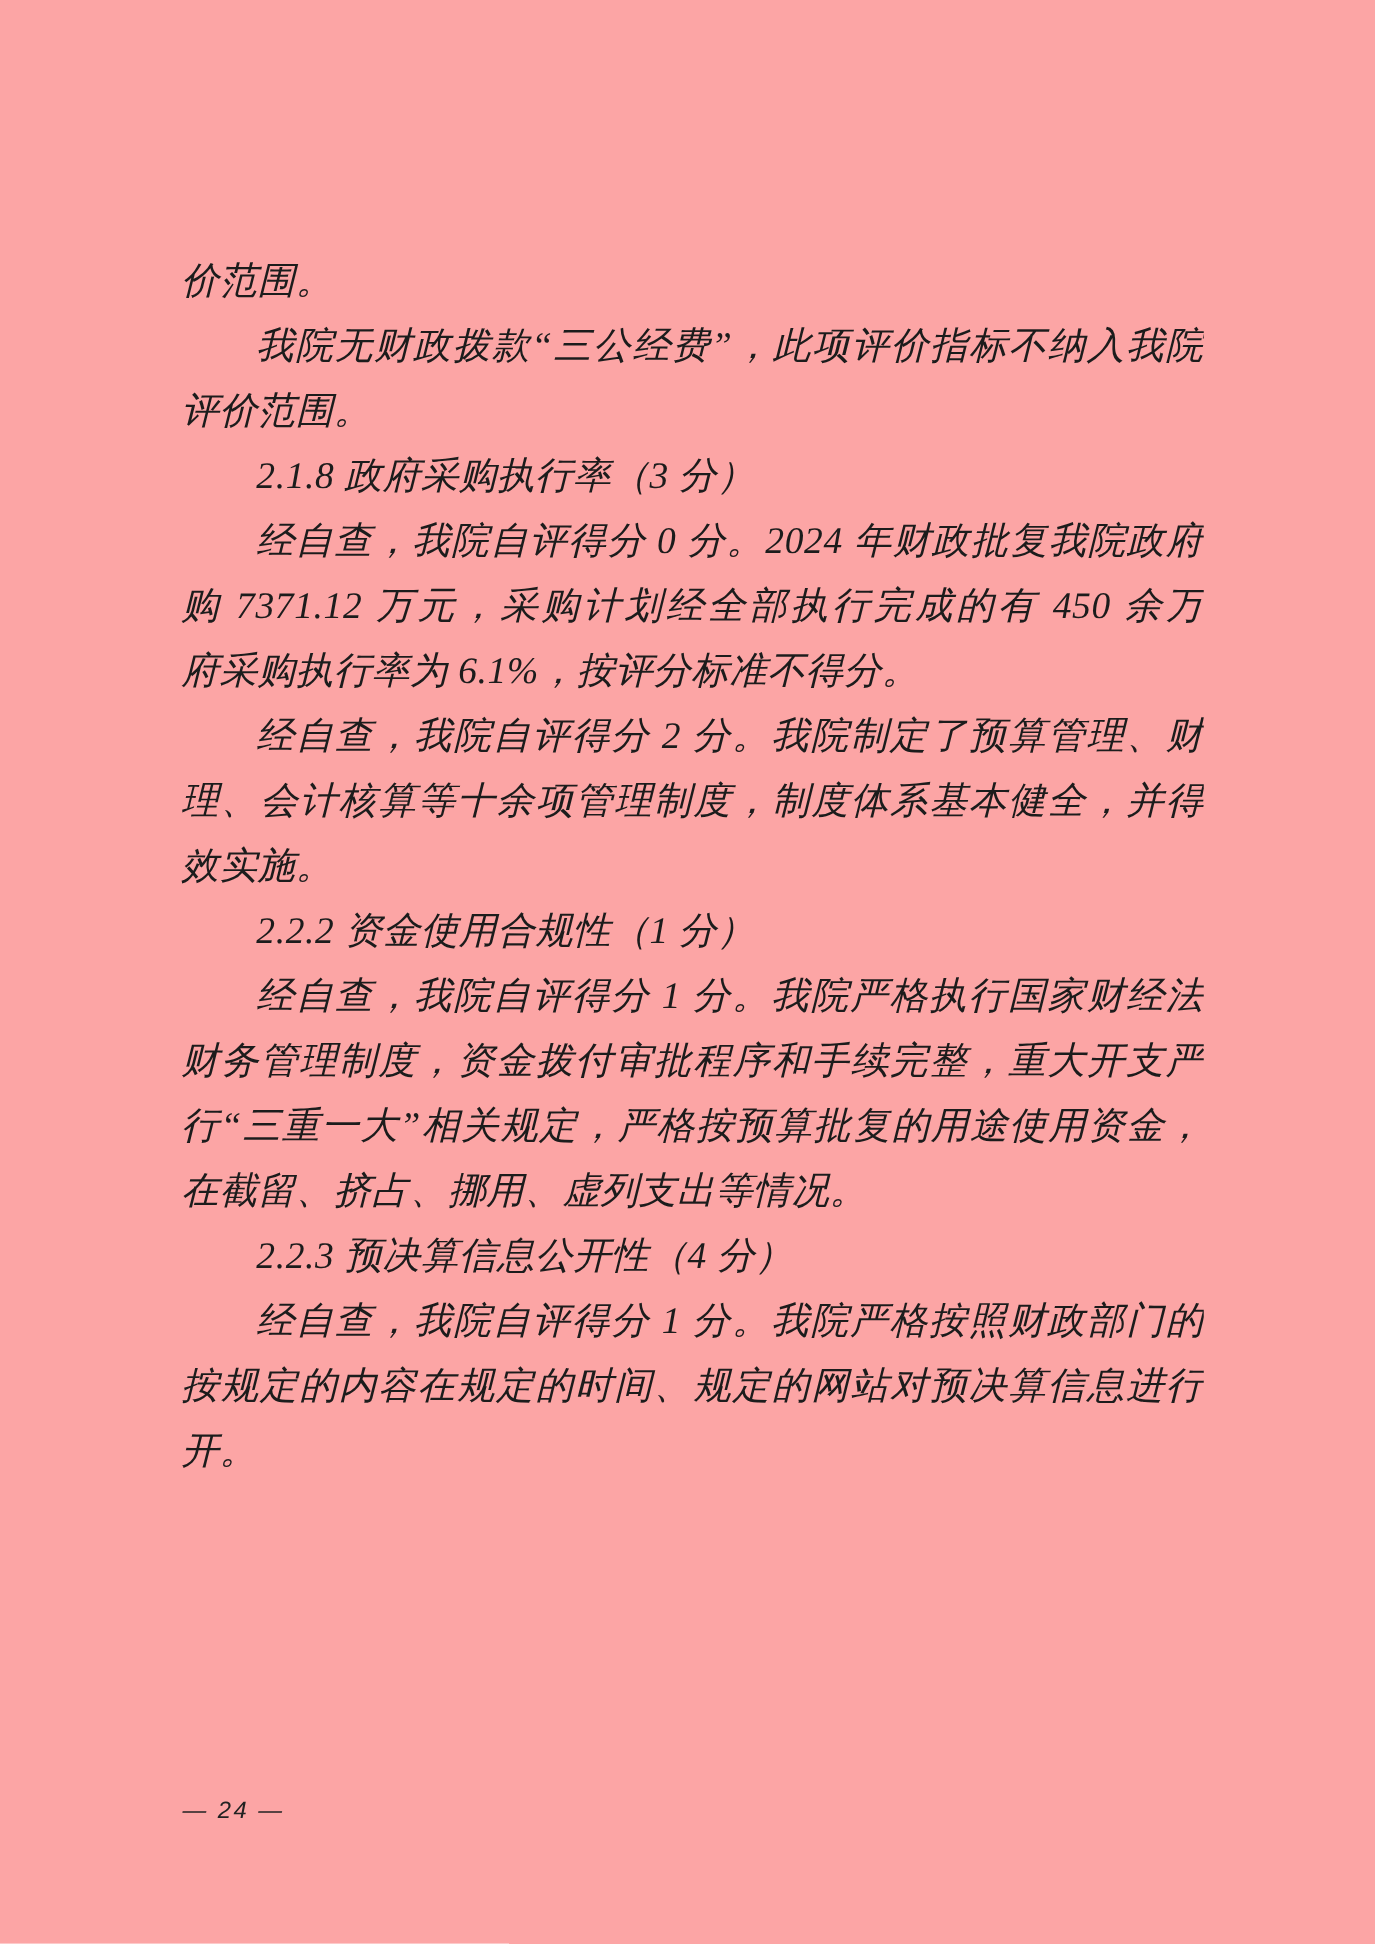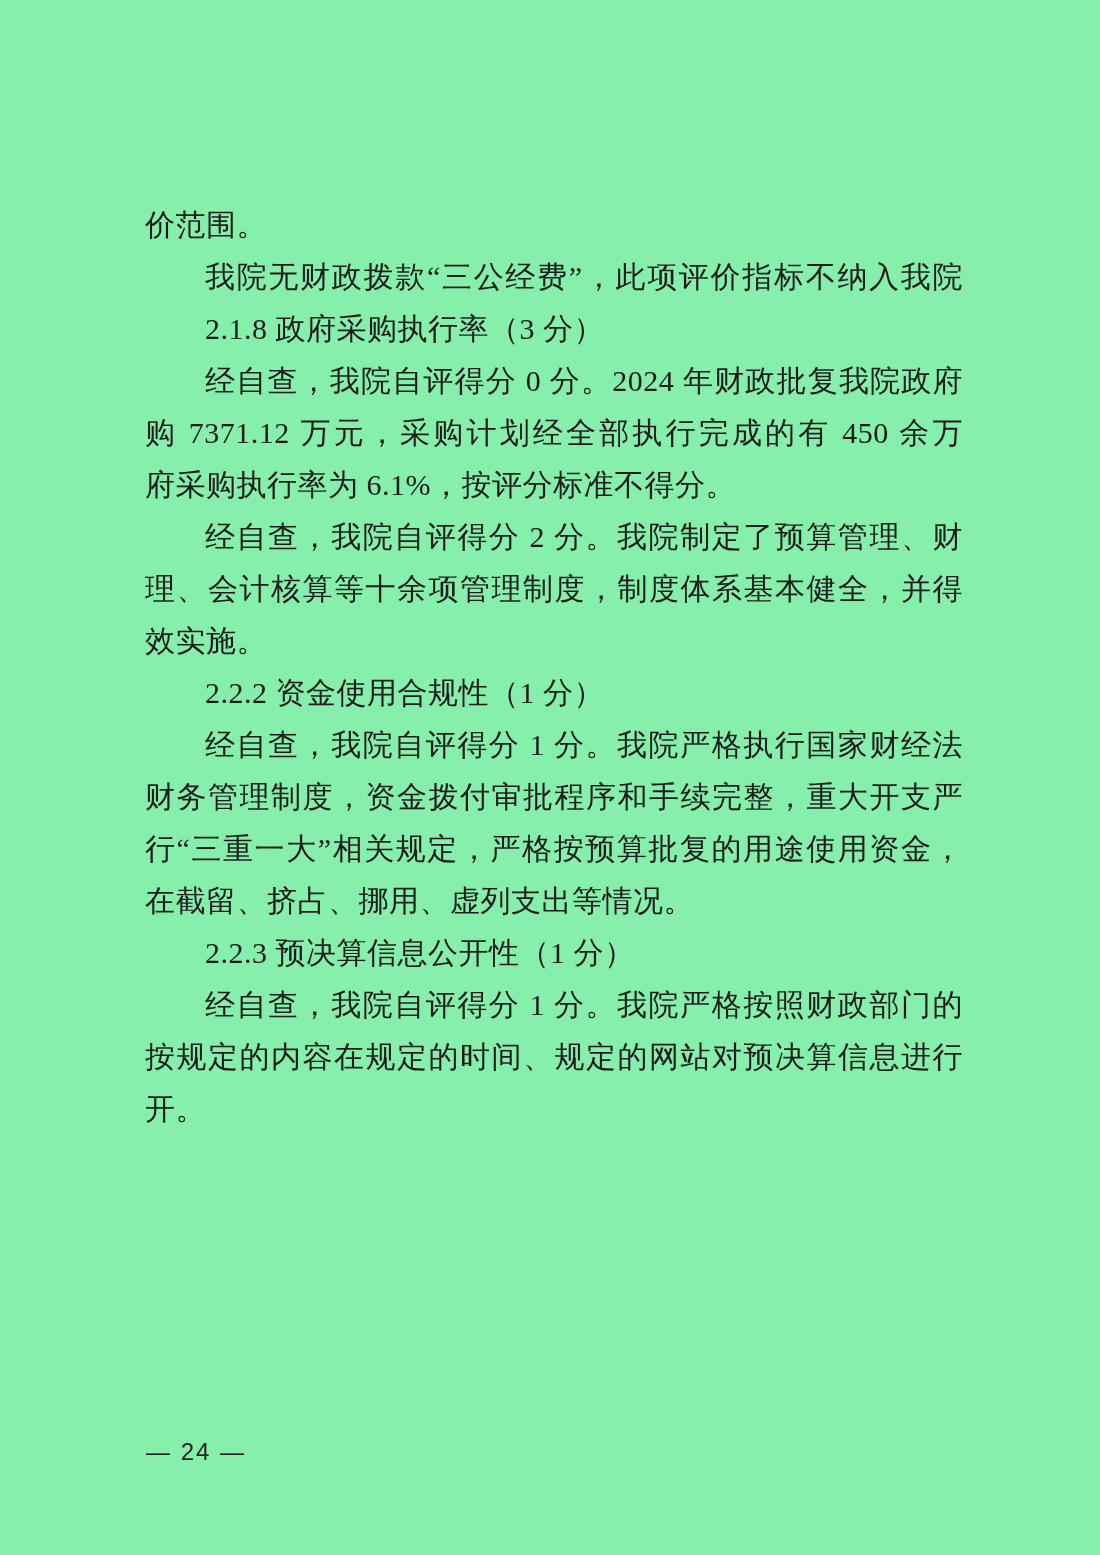--- a/index.html
+++ b/index.html
@@ -4,24 +4,25 @@
 <style>
   html, body {
     margin: 0;
     padding: 0;
     background: #ffffff;
   }
   .page {
     position: relative;
     width: 1100px;
     height: 1555px;
-    background: #86efac;
+    background: #fca5a5;
     overflow: hidden;
     font-family: "Liberation Serif", "DejaVu Serif", serif;
     color: #1c1c1c;
+    font-style: italic;
   }
   .content {
     position: absolute;
     left: 145px;
     top: 199px;
     width: 818px;
   }
   .paragraph {
     margin: 0;
     padding: 0;
@@ -47,40 +48,41 @@
     text-align-last: left;
   }
   
   .line.indent {
     text-indent: 60px;
   }
   .footer {
     position: absolute;
     left: 146px;
     top: 1438px;
-    font-size: 24px;
+    font-size: 19px;
     letter-spacing: 2px;
     color: #222222;
     font-family: "Liberation Sans", "DejaVu Sans", sans-serif;
   }
 </style>
 </head>
 <body>
 
 <div class="page">
 
   <div class="content">
 
     <div class="paragraph">
       <div class="line last">价范围。</div>
     </div>
 
 
     <div class="paragraph">
       <div class="line full indent">我院无财政拨款“三公经费”，此项评价指标不纳入我院考核</div>
+      <div class="line last">评价范围。</div>
     </div>
 
     <div class="paragraph">
       <div class="line last indent">2.1.8 政府采购执行率（3 分）</div>
     </div>
 
     <div class="paragraph">
       <div class="line full indent">经自查，我院自评得分 0 分。2024 年财政批复我院政府采</div>
       <div class="line full">购 7371.12 万元，采购计划经全部执行完成的有 450 余万元，政</div>
       <div class="line last">府采购执行率为 6.1%，按评分标准不得分。</div>
@@ -99,21 +101,21 @@
     </div>
 
     <div class="paragraph">
       <div class="line full indent">经自查，我院自评得分 1 分。我院严格执行国家财经法规和</div>
       <div class="line full">财务管理制度，资金拨付审批程序和手续完整，重大开支严格执</div>
       <div class="line full">行“三重一大”相关规定，严格按预算批复的用途使用资金，不存</div>
       <div class="line last">在截留、挤占、挪用、虚列支出等情况。</div>
     </div>
 
     <div class="paragraph">
-      <div class="line last indent">2.2.3 预决算信息公开性（1 分）</div>
+      <div class="line last indent">2.2.3 预决算信息公开性（4 分）</div>
     </div>
 
     <div class="paragraph">
       <div class="line full indent">经自查，我院自评得分 1 分。我院严格按照财政部门的要求</div>
       <div class="line full">按规定的内容在规定的时间、规定的网站对预决算信息进行公</div>
       <div class="line last">开。</div>
     </div>
 
   </div>
 

